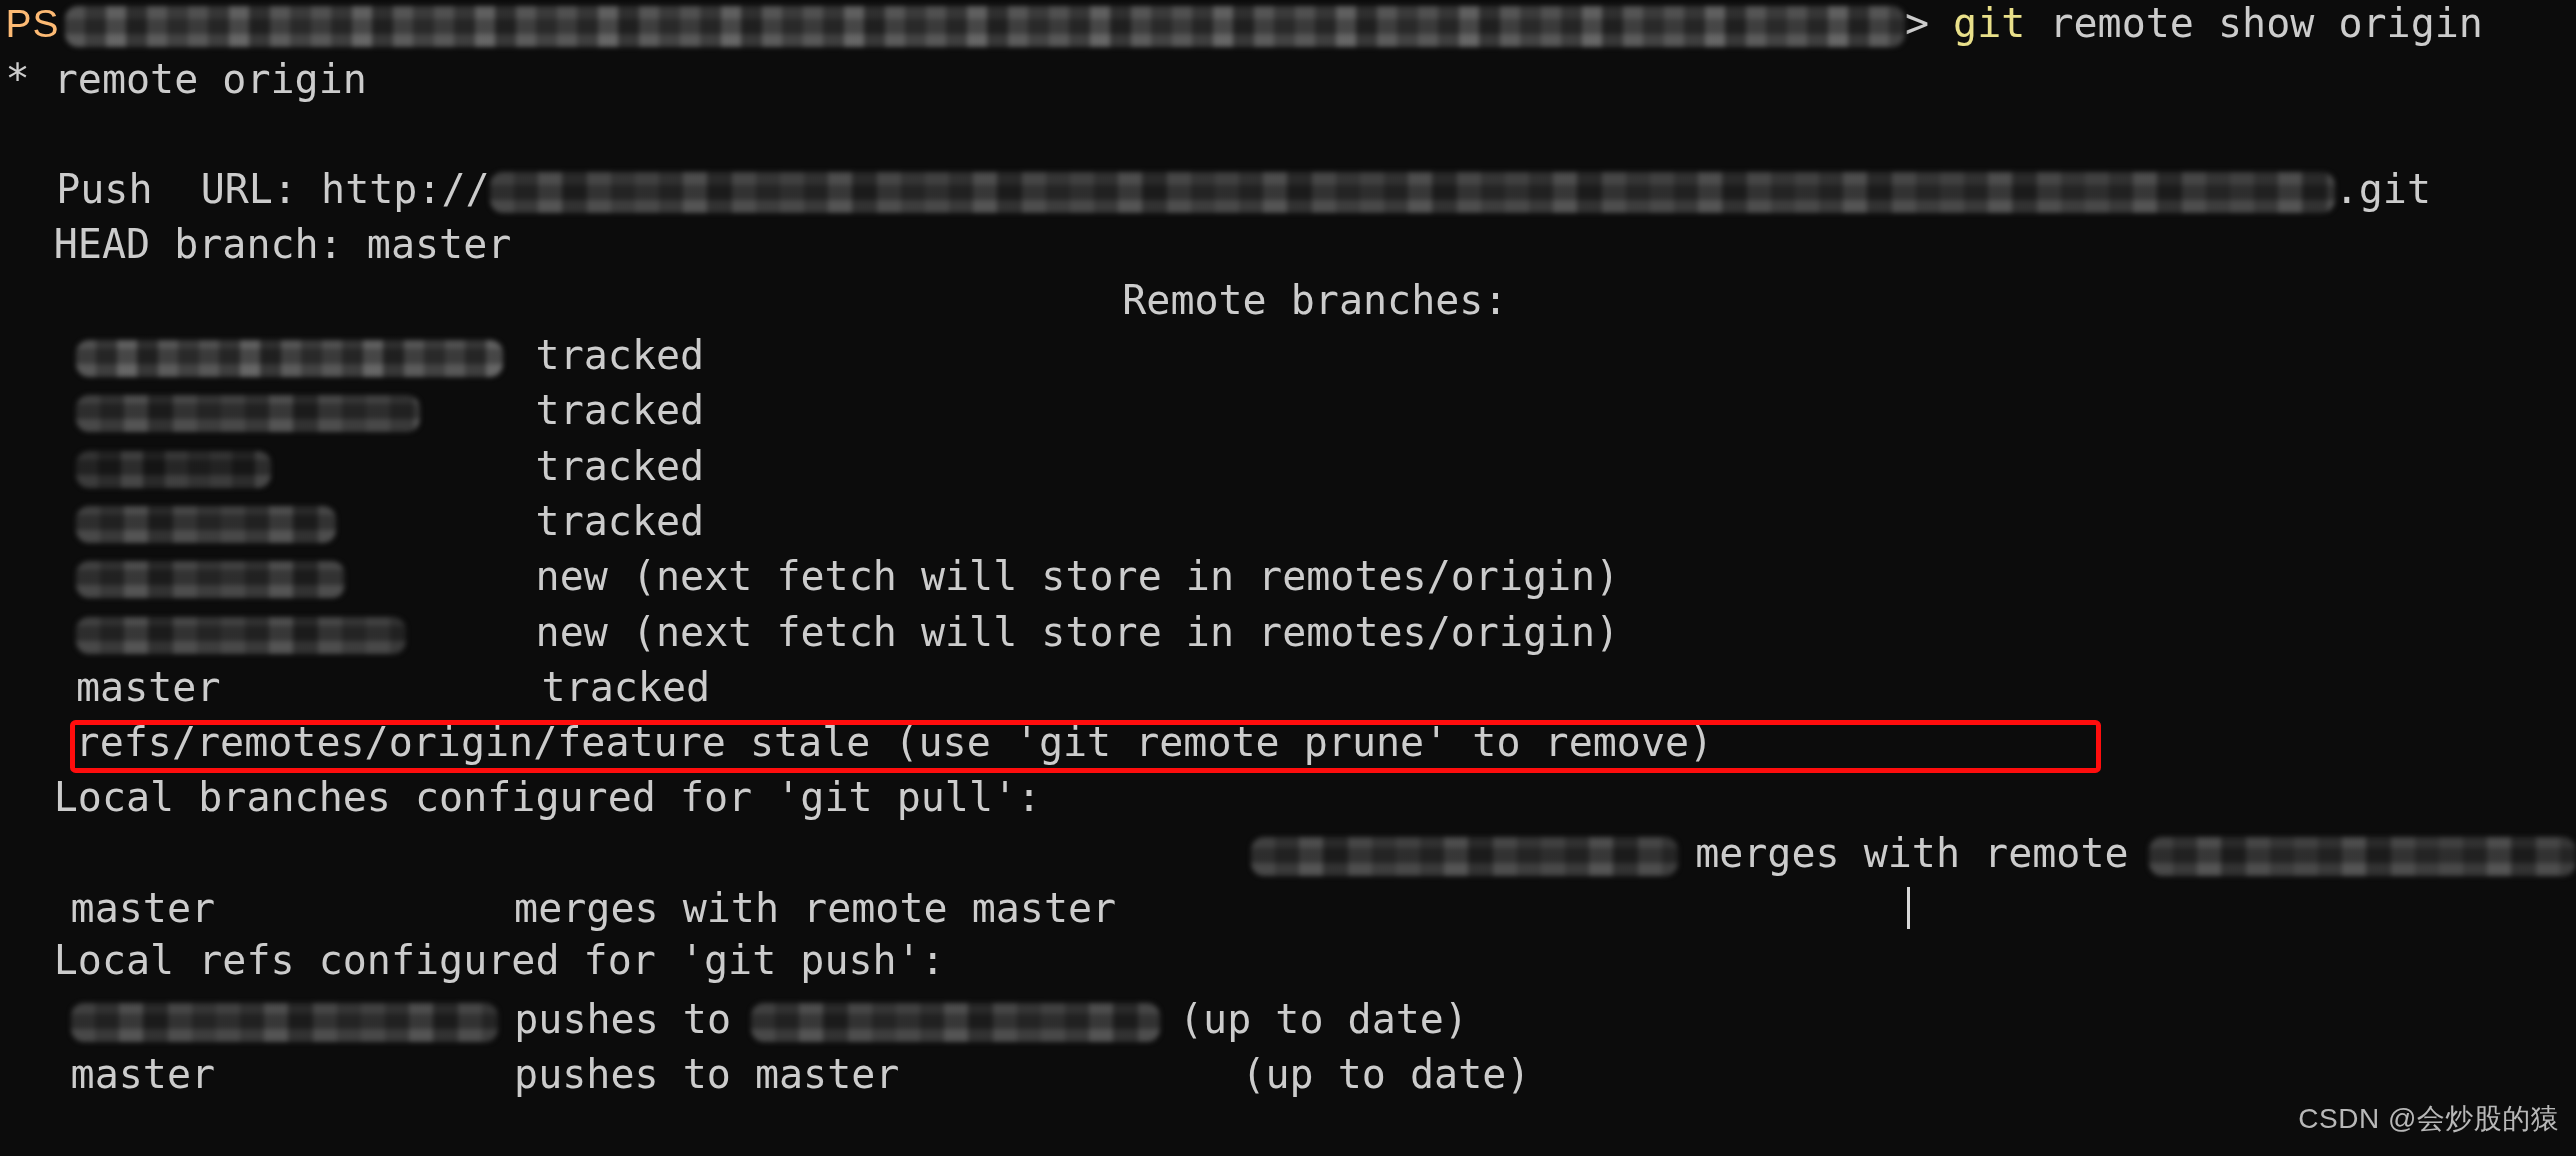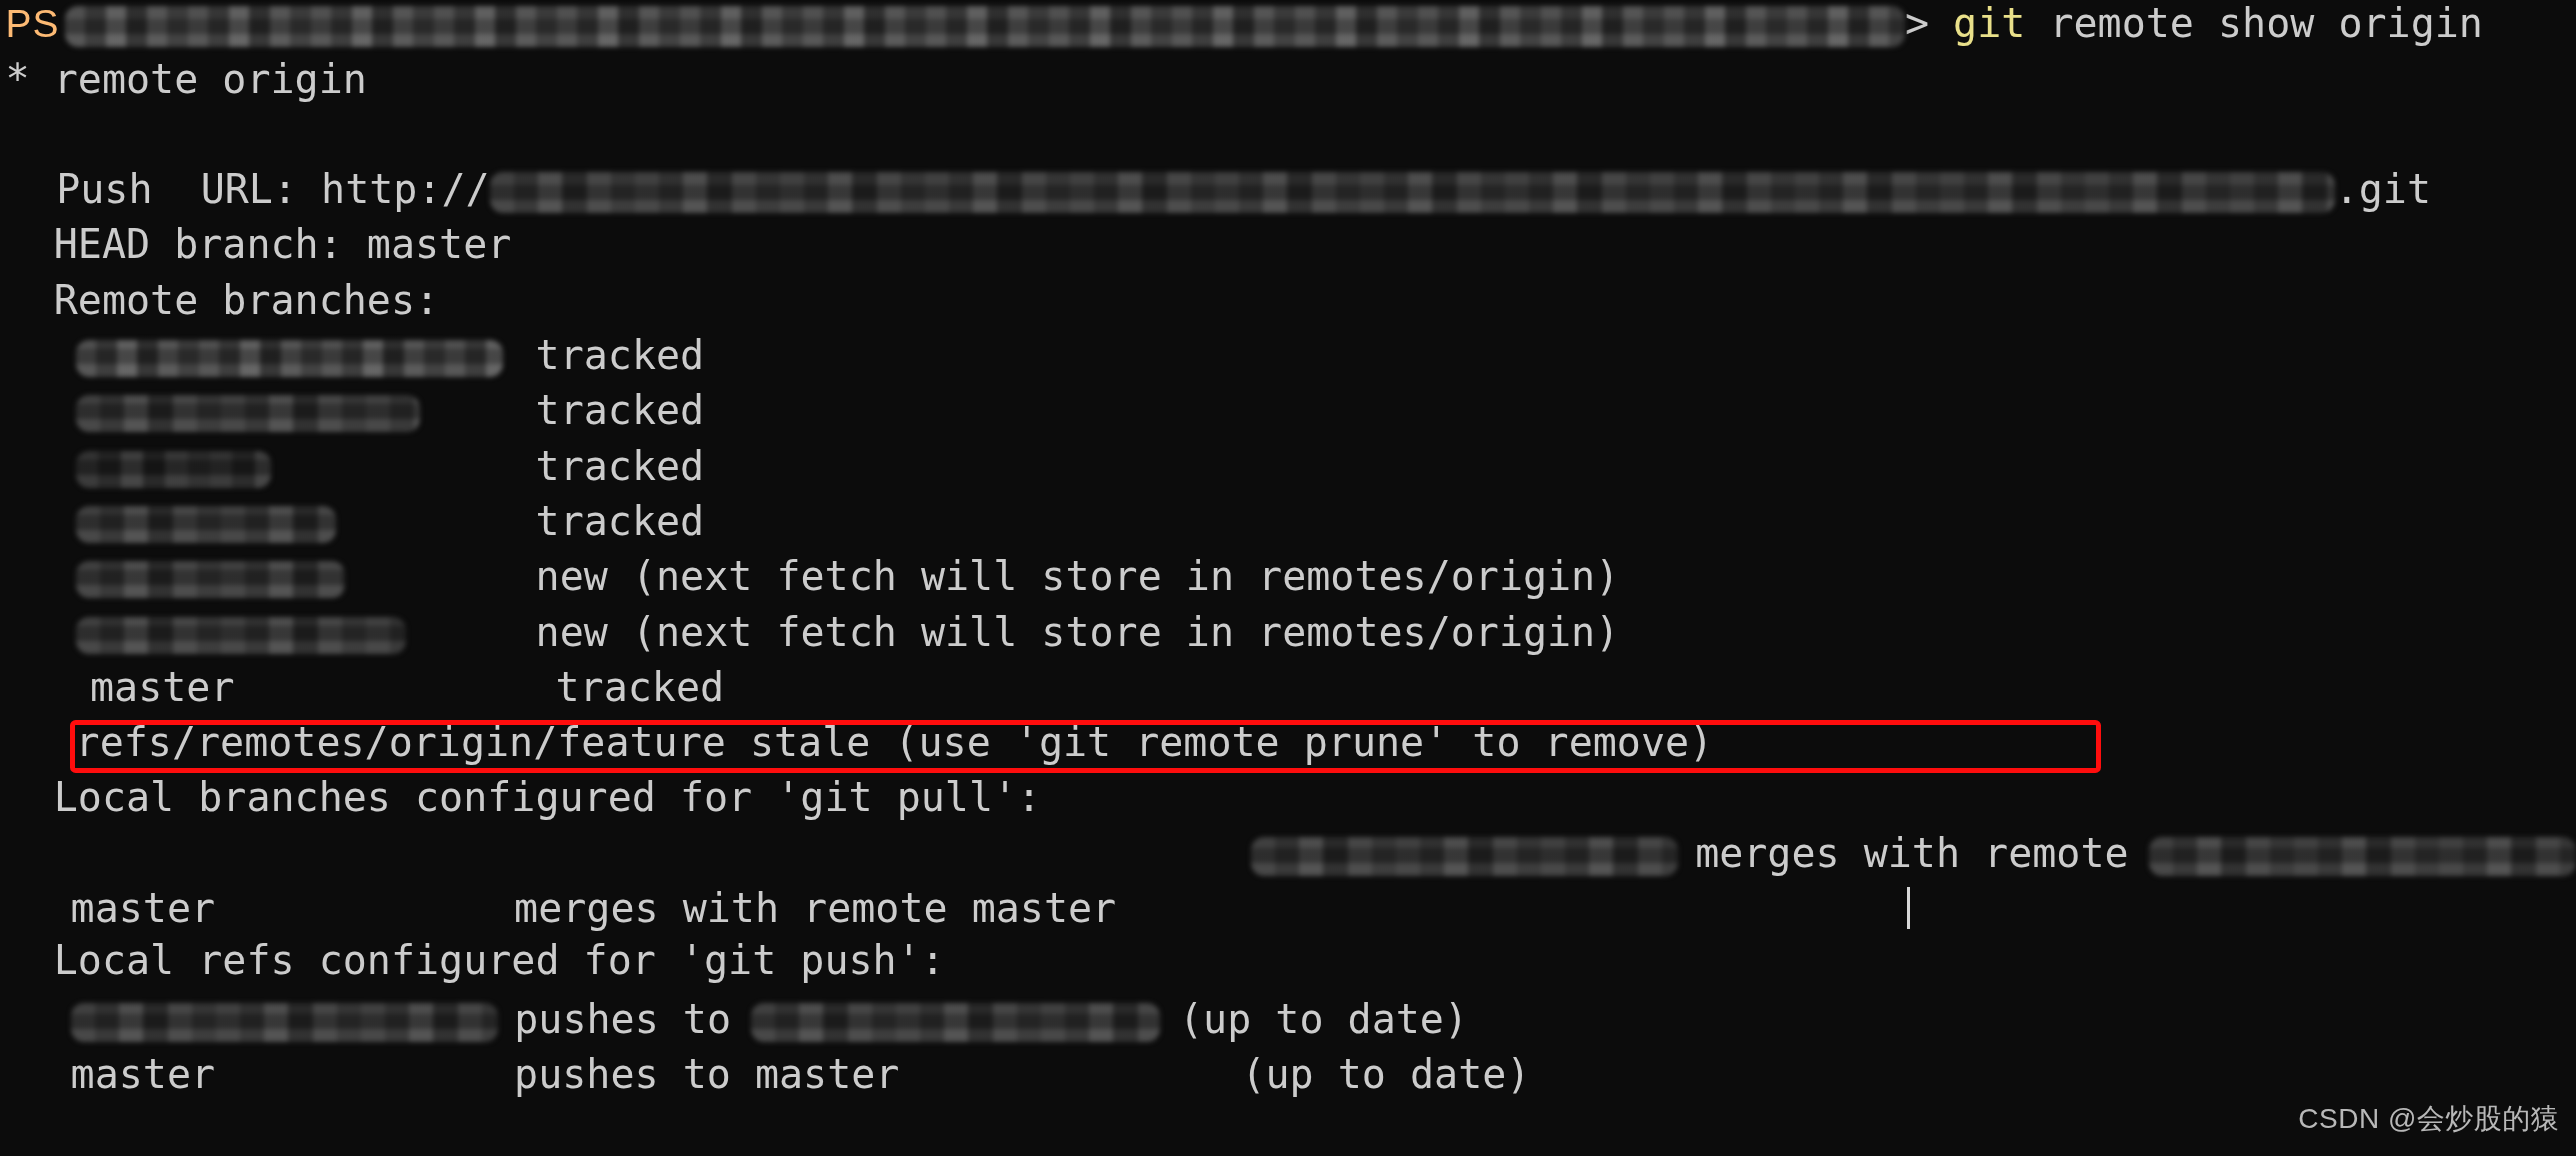--- a/index.html
+++ b/index.html
@@ -145,35 +145,35 @@
 
   <div class="line" style="top: -3.7px; height: 55px; line-height: 55px; padding-left: 5.6px;"><span class="ps-label">PS</span><span class="redact bright" style="width:1840px;height:41px;margin:0 0 0 5.6px;"></span><span class="seg plain">&gt;</span><span class="seg cmd-accent" style="margin-left:24px;">git</span><span class="seg plain"> remote show origin</span></div>
 
   <div class="line" style="top: 52px; height: 55px; line-height: 55px; padding-left: 5.6px;"><span class="seg plain">* remote origin</span></div>
 
 
   <div class="line" style="top: 162px; height: 55px; line-height: 55px; padding-left: 8px;"><span class="seg plain">  Push  URL: http://</span><span class="redact" style="width:1845px;height:41px;"></span><span class="seg plain">.git</span></div>
 
   <div class="line" style="top: 217px; height: 55px; line-height: 55px; padding-left: 5.6px;"><span class="seg plain">  HEAD branch: master</span></div>
 
-  <div class="line" style="top: 273px; height: 55px; line-height: 55px; padding-left: 5.6px;"><span class="seg plain">  Remote branches:</span></div>
+  <div class="line" style="top: 273px; height: 55px; line-height: 55px; padding-left: 5.6px; text-align: center;"><span class="seg plain">  Remote branches:</span></div>
 
   <div class="line" style="top: 328px; height: 55px; line-height: 55px; padding-left: 5.6px;"><span class="seg" style="display:inline-block;width:70px;"></span><span class="redact bright" style="width:427px;height:37px;"></span><span class="seg plain" style="margin-left:33px;">tracked</span></div>
 
   <div class="line" style="top: 383px; height: 55px; line-height: 55px; padding-left: 5.6px;"><span class="seg" style="display:inline-block;width:70px;"></span><span class="redact" style="width:344px;height:37px;"></span><span class="seg plain" style="margin-left:116px;">tracked</span></div>
 
   <div class="line" style="top: 439px; height: 55px; line-height: 55px; padding-left: 5.6px;"><span class="seg" style="display:inline-block;width:70px;"></span><span class="redact dim" style="width:195px;height:37px;"></span><span class="seg plain" style="margin-left:265px;">tracked</span></div>
 
   <div class="line" style="top: 494px; height: 55px; line-height: 55px; padding-left: 5.6px;"><span class="seg" style="display:inline-block;width:70px;"></span><span class="redact" style="width:260px;height:37px;"></span><span class="seg plain" style="margin-left:200px;">tracked</span></div>
 
   <div class="line" style="top: 549px; height: 55px; line-height: 55px; padding-left: 5.6px;"><span class="seg" style="display:inline-block;width:70px;"></span><span class="redact" style="width:269px;height:37px;"></span><span class="seg plain" style="margin-left:191px;">new (next fetch will store in remotes/origin)</span></div>
 
   <div class="line" style="top: 605px; height: 55px; line-height: 55px; padding-left: 5.6px;"><span class="seg" style="display:inline-block;width:70px;"></span><span class="redact" style="width:330px;height:37px;"></span><span class="seg plain" style="margin-left:130px;">new (next fetch will store in remotes/origin)</span></div>
 
-  <div class="line" style="top: 660px; height: 55px; line-height: 55px; padding-left: 20px;"><span class="seg" style="display:inline-block;width:70px;"></span><span class="seg plain">master</span><span class="seg plain" style="margin-left:321px;">tracked</span></div>
+  <div class="line" style="top: 660px; height: 55px; line-height: 55px; padding-left: 6px;"><span class="seg" style="display:inline-block;width:70px;"></span><span class="seg plain">master</span><span class="seg plain" style="margin-left:321px;">tracked</span></div>
 
   <div class="line" style="top: 770px; height: 55px; line-height: 55px; padding-left: 5.6px;"><span class="seg plain">  Local branches configured for 'git pull':</span></div>
 
   <div class="line" style="top: 715px; height: 55px; line-height: 55px; padding-left: 5.6px;"><span class="seg" style="display:inline-block;width:70px;"></span><span class="seg plain">refs/remotes/origin/feature stale (use 'git remote prune' to remove)</span></div>
 
   <div class="line" style="top: 826px; height: 55px; line-height: 55px; padding-left: 5.6px; text-align: right;"><span class="seg" style="display:inline-block;width:65px;"></span><span class="redact" style="width:427px;height:39px;"></span><span class="seg plain" style="margin-left:16.7px;">merges with remote</span><span class="redact" style="width:427px;height:39px;margin-left:20.4px;"></span></div>
 
   <div class="line" style="top: 881px; height: 55px; line-height: 55px; padding-left: 5.6px;"><span class="seg" style="display:inline-block;width:65px;"></span><span class="seg plain">master</span><span class="seg plain" style="margin-left:299px;">merges with remote master</span></div>
 
   <div class="line" style="top: 933px; height: 55px; line-height: 55px; padding-left: 5.6px;"><span class="seg plain">  Local refs configured for 'git push':</span></div>

